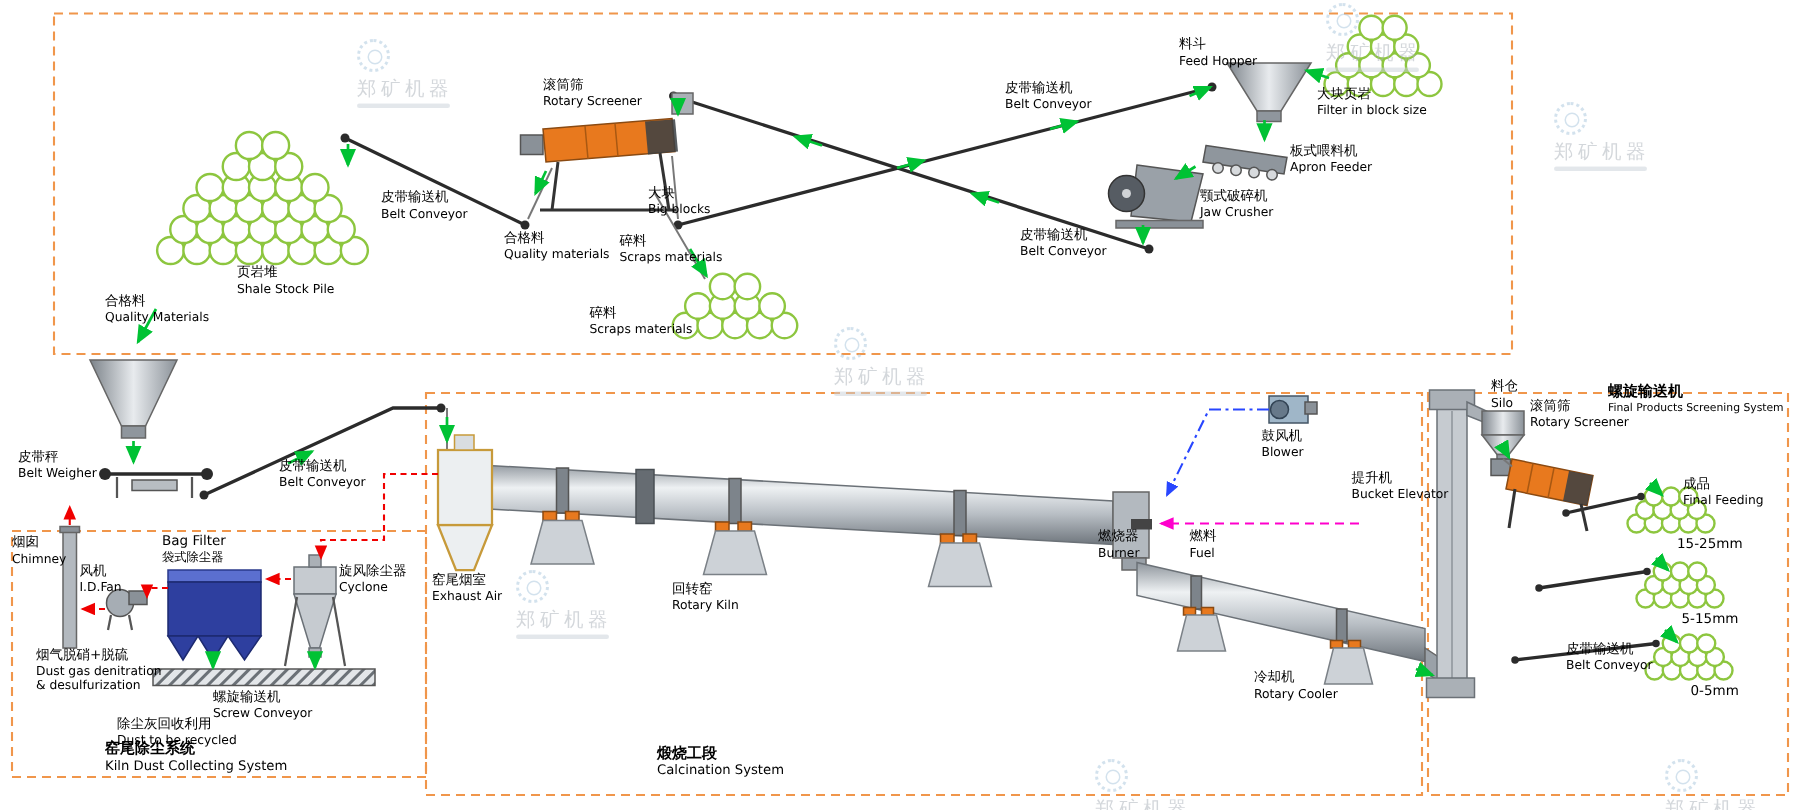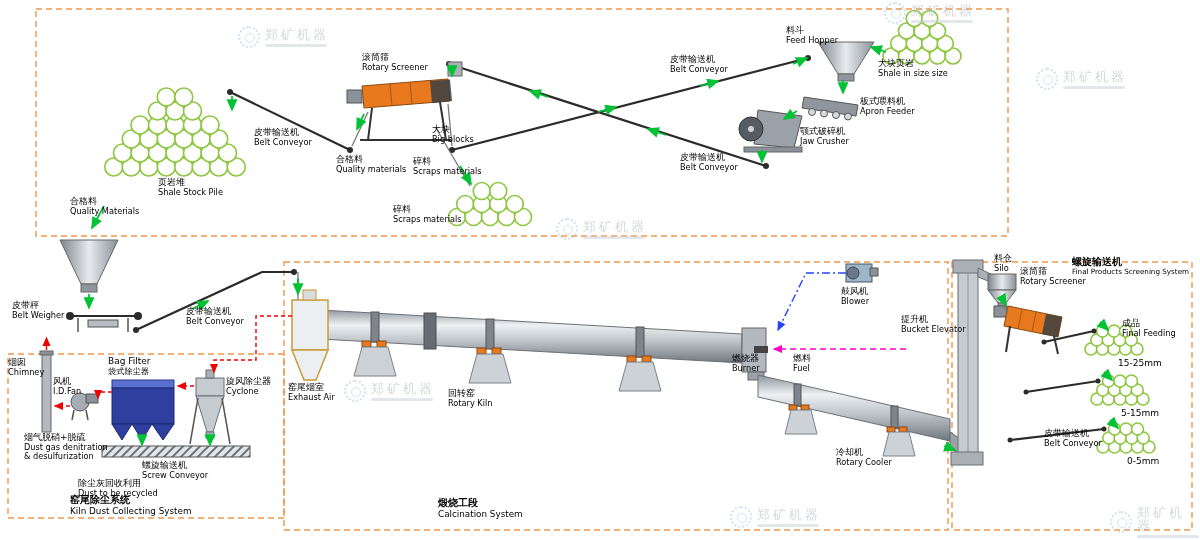--- a/index.html
+++ b/index.html
@@ -19,21 +19,21 @@
   .frame { stroke:#333; stroke-width:2; fill:none; }
 
   .lbl { position:absolute; white-space:nowrap; color:#000; z-index:3; }
   .lbl .zh { display:block; font-size:9px; line-height:1.18; }
   .lbl .en { display:block; font-size:8.2px; line-height:1.18; }
   .lbl.size .zh { font-weight:normal; }
   .sec-title .zh { font-size:10px; font-weight:bold; line-height:1.2; }
   .sec-title .en { font-size:8.8px; line-height:1.2; }
   #title-screening .en { font-size:7.2px; }
 
-  .wm { position:absolute; display:flex; align-items:center; gap:5px; opacity:.5; z-index:2; }
+  .wm { position:absolute; display:flex; align-items:flex-start; gap:5px; opacity:.5; z-index:2;flex-direction:column; }
   .wm-gear { width:22px; height:22px; border:2.5px dotted #a9c6dd; border-radius:50%; position:relative; flex:0 0 auto; }
   .wm-gear::after { content:""; position:absolute; left:5px; top:5px; width:8px; height:8px; border:1.5px solid #a9c6dd; border-radius:50%; }
   .wm-name { display:block; font-size:13px; letter-spacing:3px; color:#a9b0b8; line-height:1; }
   .wm-sub { display:block; width:62px; height:3px; margin-top:3px; background:#c9d1d9; border-radius:2px; }
 </style>
 </head>
 <body>
 
 <div id="stage">
 
@@ -464,21 +464,21 @@
 <div class="lbl" style="left:670px;top:54px">
       <span class="zh">皮带输送机</span>
       <span class="en">Belt Conveyor</span>
     </div>
 <div class="lbl" style="left:786px;top:25px">
       <span class="zh">料斗</span>
       <span class="en">Feed Hopper</span>
     </div>
 <div class="lbl" style="left:878px;top:58px">
       <span class="zh">大块页岩</span>
-      <span class="en">Shale in size size</span>
+      <span class="en">Filter in block size</span>
     </div>
 <div class="lbl" style="left:860px;top:96px">
       <span class="zh">板式喂料机</span>
       <span class="en">Apron Feeder</span>
     </div>
 <div class="lbl" style="left:800px;top:126px">
       <span class="zh">颚式破碎机</span>
       <span class="en">Jaw Crusher</span>
     </div>
 <div class="lbl" style="left:254px;top:127px">

